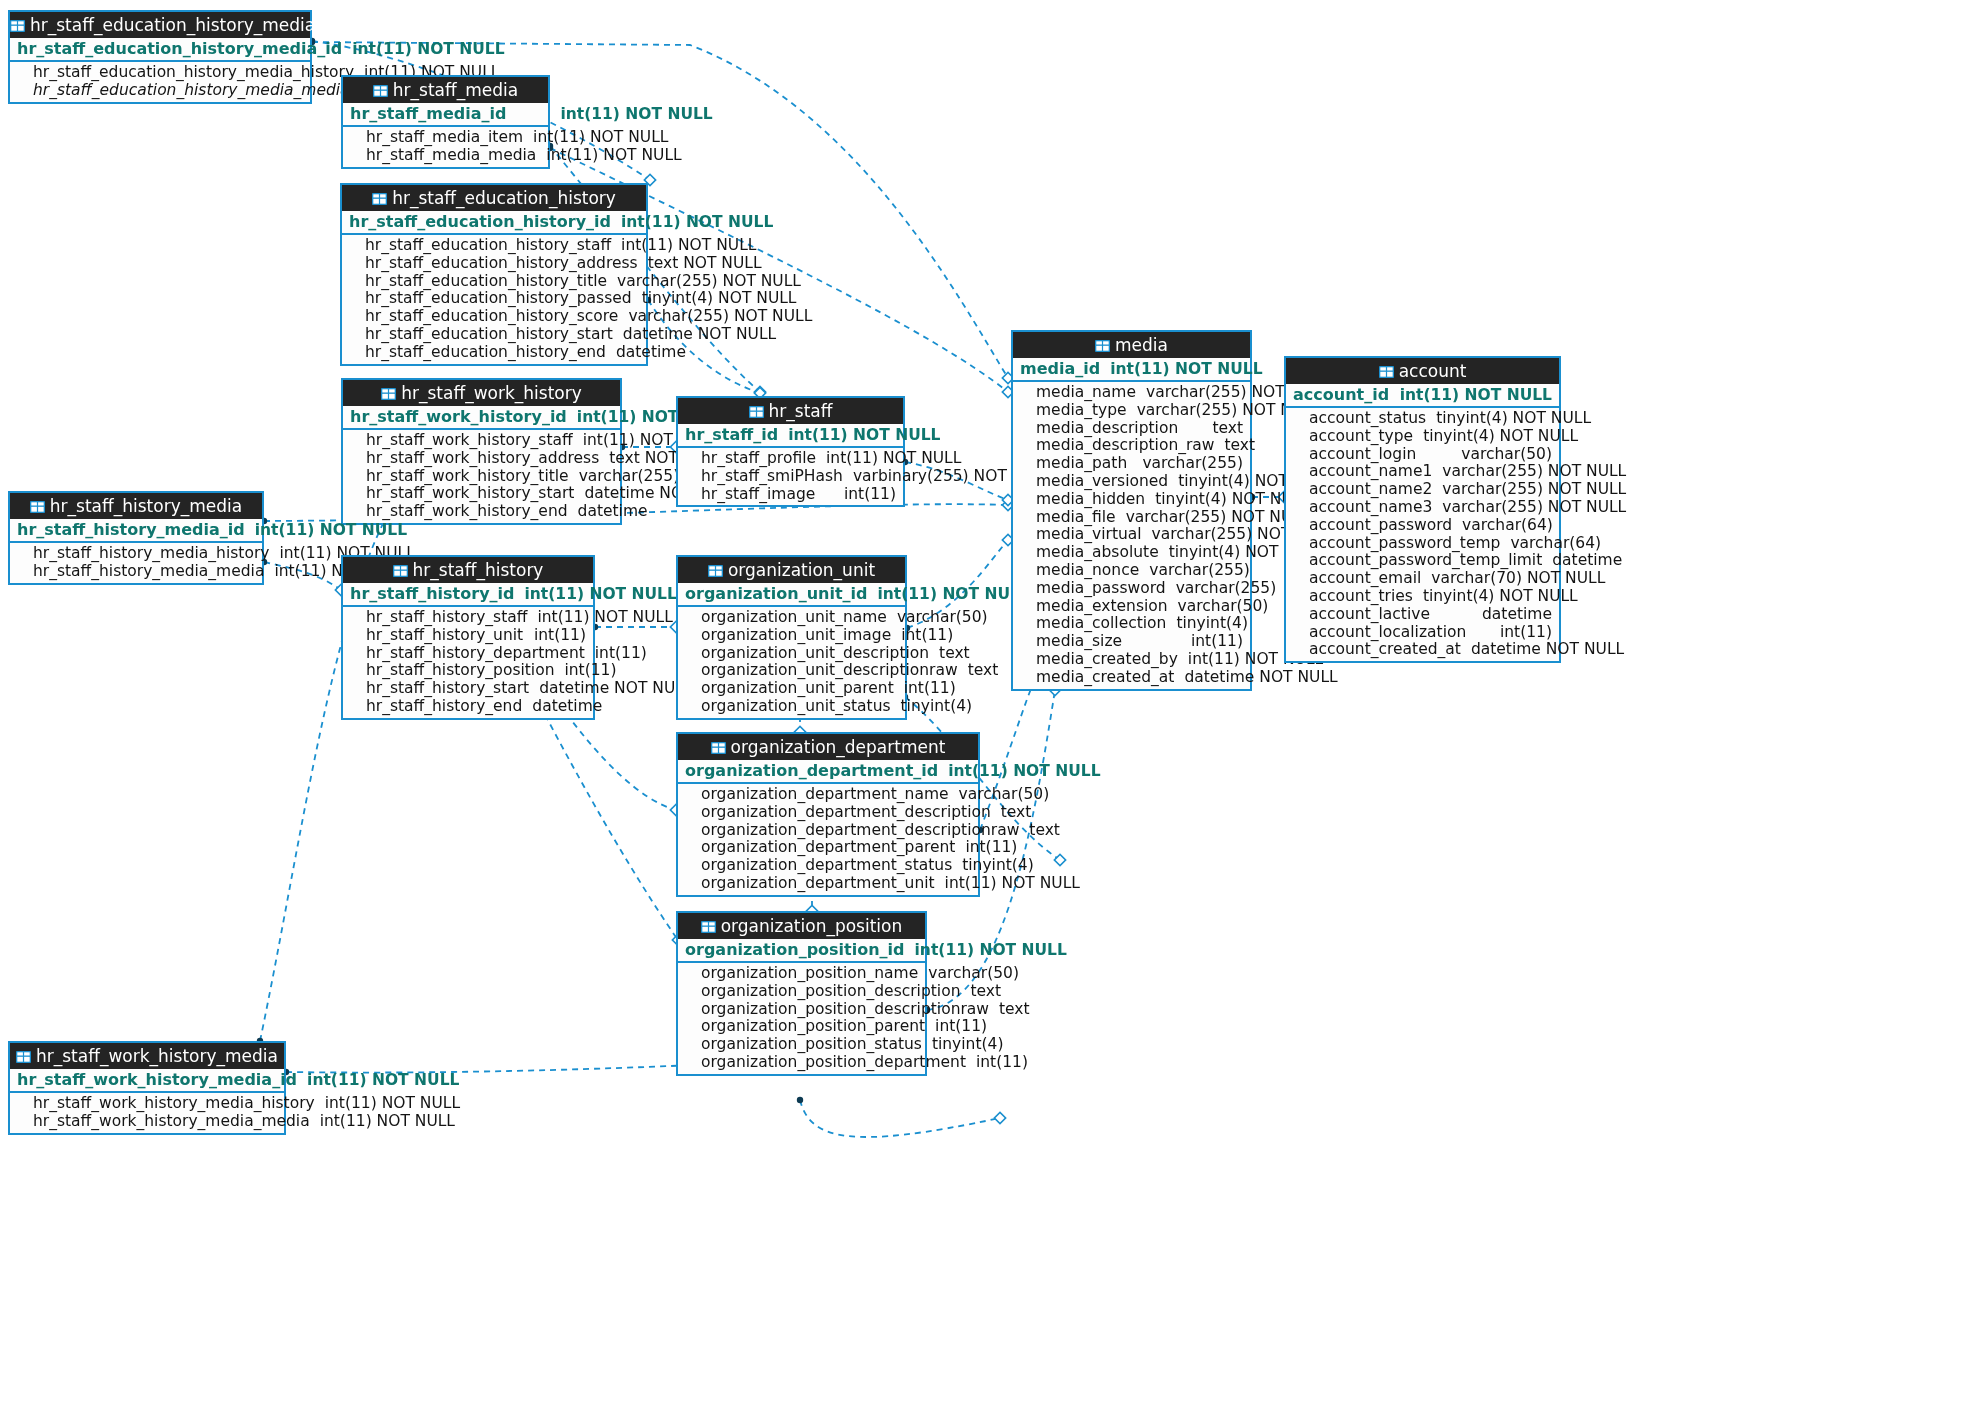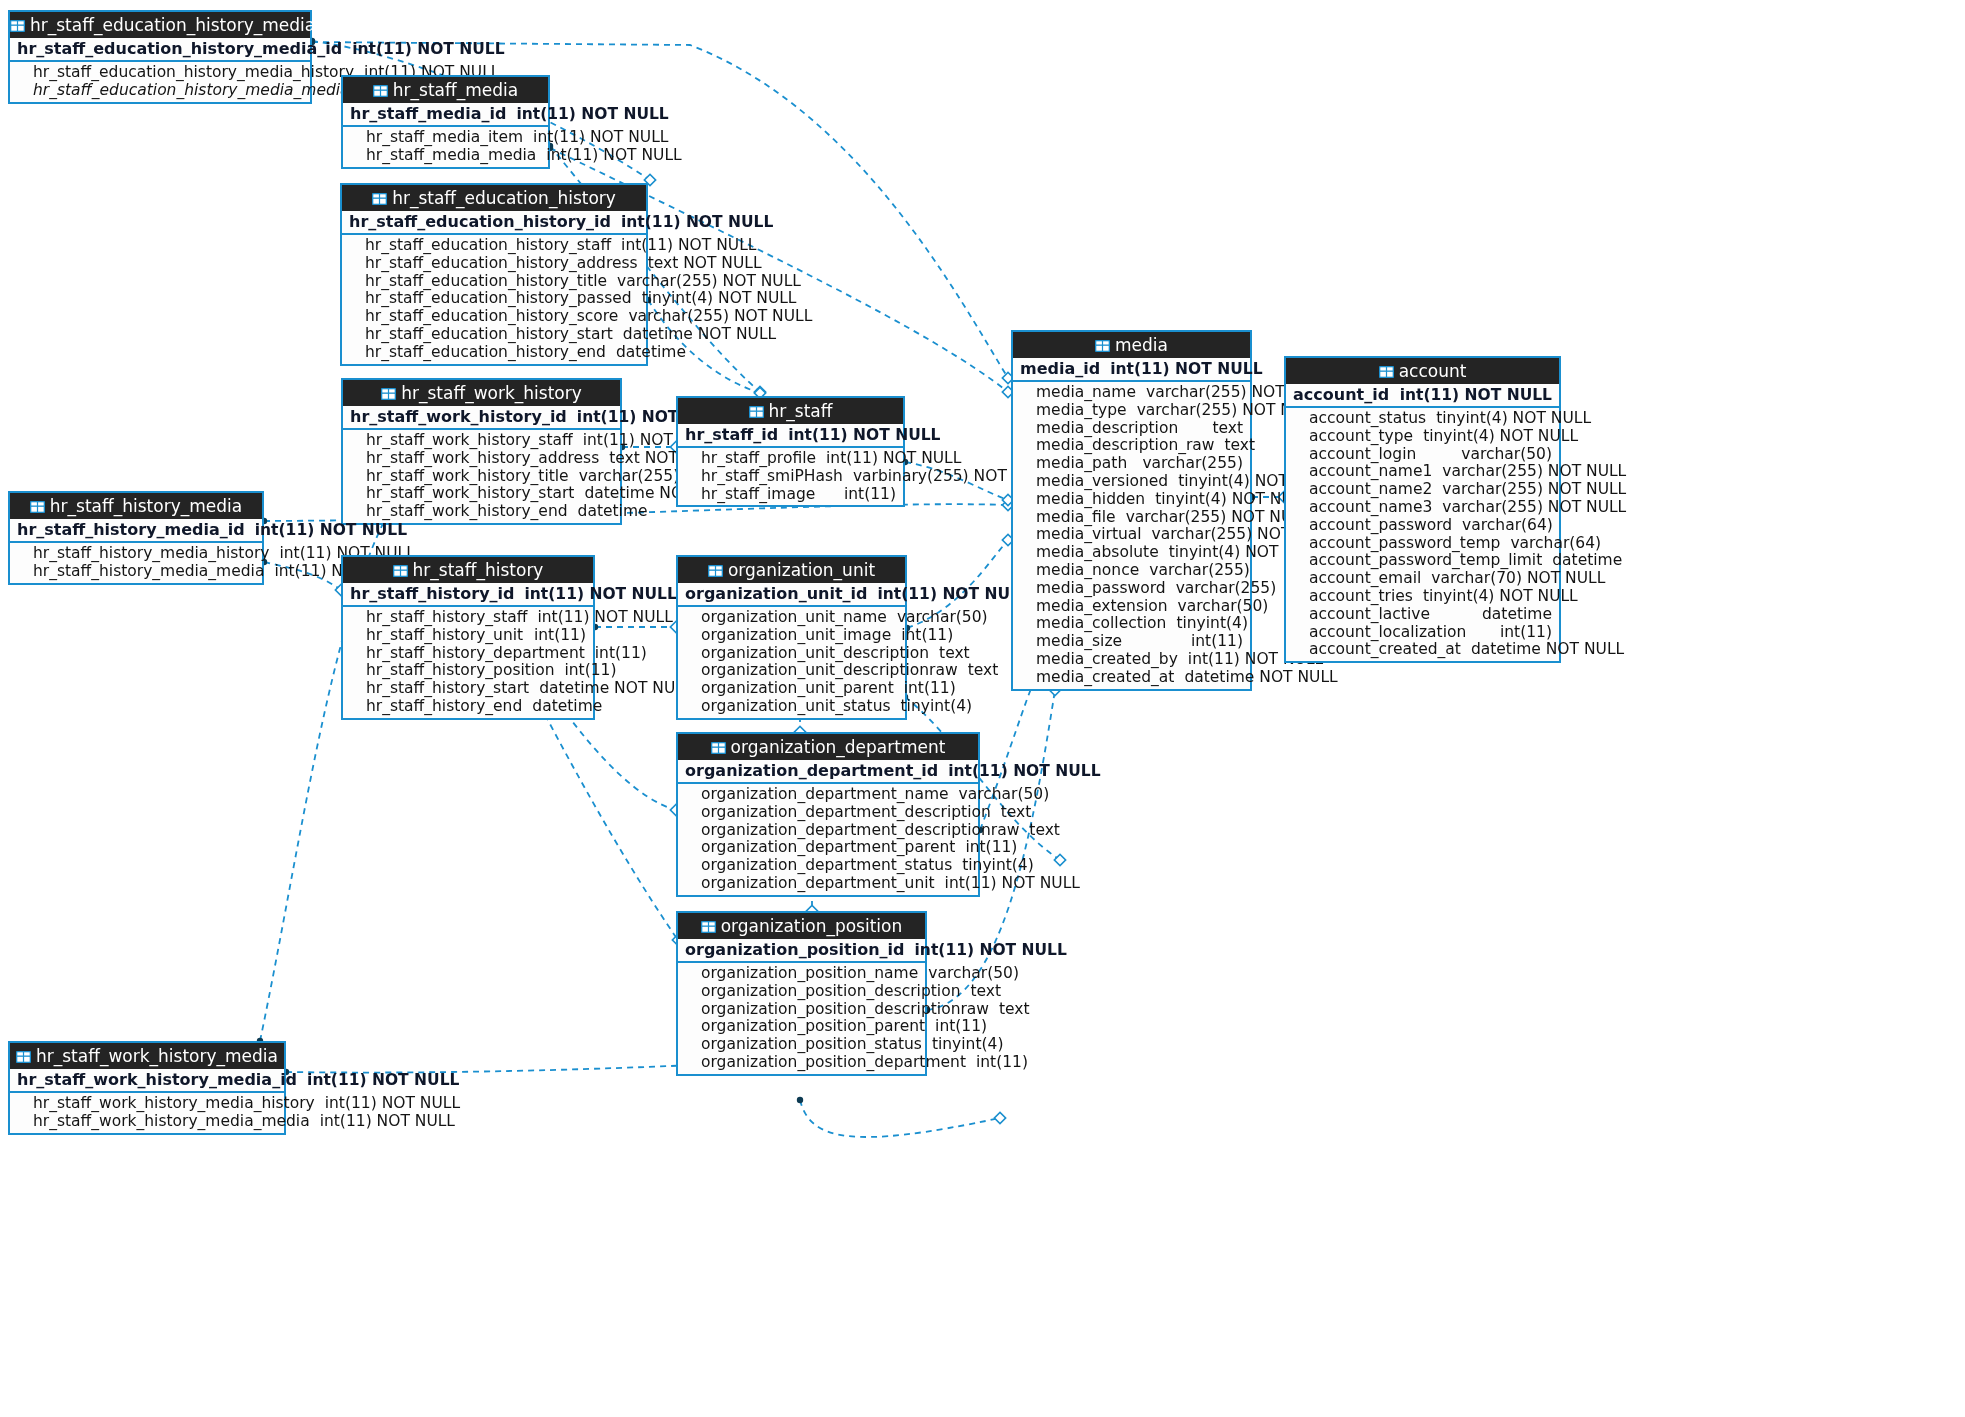--- a/index.html
+++ b/index.html
@@ -53,21 +53,21 @@
     margin-right: 5px;
     position: relative;
   }
   .tbl-icon svg { display: block; }
   .pk-row {
     display: flex;
     justify-content: space-between;
     align-items: center;
     font-size: 16px;
     font-weight: bold;
-    color: #0f172a;
+    color: #0f766e;
     padding: 1px 7px 2px 7px;
     border-bottom: 2px solid #fca5a5;
     background: #fdfdfd;
     white-space: nowrap;
   }
   .col-row {
     display: flex;
     justify-content: space-between;
     align-items: center;
     font-size: 15.5px;
@@ -178,21 +178,21 @@
       </div>
     </div>
     <div class="table-box" style="left: 341px; top: 75px; width: 209px; border-color: rgb(26, 143, 207);">
       <div class="tbl-header" style="background: rgb(36, 36, 36); color: rgb(255, 255, 255);"><span class="tbl-icon"><svg width="15" height="12" viewBox="0 0 15 12">
             <rect x="0" y="0" width="15" height="12" rx="1" fill="#1a8fcf"></rect>
             <rect x="1.3" y="1.3" width="5.6" height="3.2" fill="#ffffff"></rect>
             <rect x="8.1" y="1.3" width="5.6" height="3.2" fill="#ffffff"></rect>
             <rect x="1.3" y="5.8" width="5.6" height="4.9" fill="#ffffff"></rect>
             <rect x="8.1" y="5.8" width="5.6" height="4.9" fill="#ffffff"></rect>
           </svg></span><span>hr_staff_media</span></div>
-      <div class="pk-row" style="border-bottom-color: rgb(26, 143, 207);">
+      <div class="pk-row" style="border-bottom-color: rgb(26, 143, 207); gap: 44px;">
         <span class="col-name">hr_staff_media_id</span>
         <span class="col-type">int(11) NOT NULL</span>
       </div>
       <div class="cols-wrap" style="background: rgb(253, 253, 253);">
         <div class="col-row" style="color: rgb(20, 20, 20);">
           <span class="col-name">hr_staff_media_item</span>
           <span class="col-type">int(11) NOT NULL</span>
         </div>
         <div class="col-row" style="color: rgb(20, 20, 20);">
           <span class="col-name">hr_staff_media_media</span>

